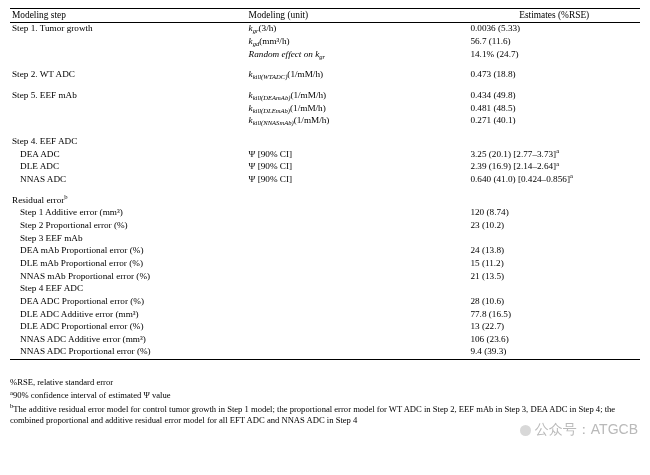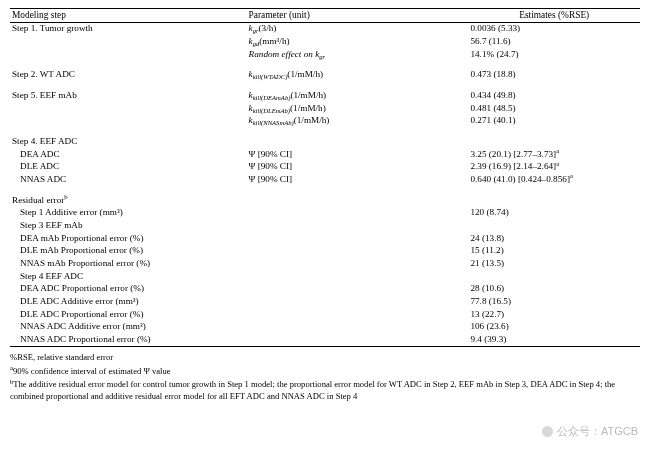--- a/index.html
+++ b/index.html
@@ -61,30 +61,30 @@
     position: relative;
     top: -3.5px;
   }
   .tbl-bottom {
     border-top: 1.1px solid #000;
   }
   .footnotes {
     width: 630px;
     font-size: 8.6px;
     line-height: 1.35;
-    margin-top: 4px;
+    margin-top: 16px;
   }
   .footnotes p {
     margin: 0 0 2px 0;
   }
   .watermark {
     position: absolute;
     right: 12px;
     bottom: 36px;
-    font-size: 11px;
+    font-size: 14px;
     color: #b9b9b9;
     font-family: "Liberation Sans", sans-serif;
     display: flex;
     align-items: center;
     gap: 4px;
     user-select: none;
   }
   .wm-logo {
     width: 11px;
     height: 11px;
@@ -94,21 +94,21 @@
   }
 </style>
 </head>
 <body>
 
 <div class="page">
   <table class="param-table">
     <thead>
       <tr>
         <th class="col-step">Modeling step</th>
-        <th class="col-param">Parameter (unit)</th>
+        <th class="col-param">Modeling (unit)</th>
         <th class="col-est">Estimates (%RSE)</th>
       </tr>
     </thead>
     <tbody id="table-body">
         <tr>
           <td class="col-step"><span>Step 1. Tumor growth</span></td>
           <td class="col-param"><span class="italic">k</span><sub class="italic">gr</sub><span>(3/h)</span></td>
           <td class="col-est"><span>0.0036 (5.33)</span></td>
         </tr>
         <tr>
@@ -175,20 +175,25 @@
         </tr>
         <tr>
           <td class="col-step"><span>Residual error</span><sup>b</sup></td>
           <td class="col-param"></td>
           <td class="col-est"></td>
         </tr>
         <tr>
           <td class="col-step indent1"><span>Step 1 Additive error (mm³)</span></td>
           <td class="col-param"></td>
           <td class="col-est"><span>120 (8.74)</span></td>
+        </tr>
+        <tr>
+          <td class="col-step indent1"><span>Step 2 Proportional error (%)</span></td>
+          <td class="col-param"></td>
+          <td class="col-est"><span>23 (10.2)</span></td>
         </tr>
         <tr>
           <td class="col-step indent1"><span>Step 3 EEF mAb</span></td>
           <td class="col-param"></td>
           <td class="col-est"></td>
         </tr>
         <tr>
           <td class="col-step indent1"><span>DEA mAb Proportional error (%)</span></td>
           <td class="col-param"></td>
           <td class="col-est"><span>24 (13.8)</span></td>

